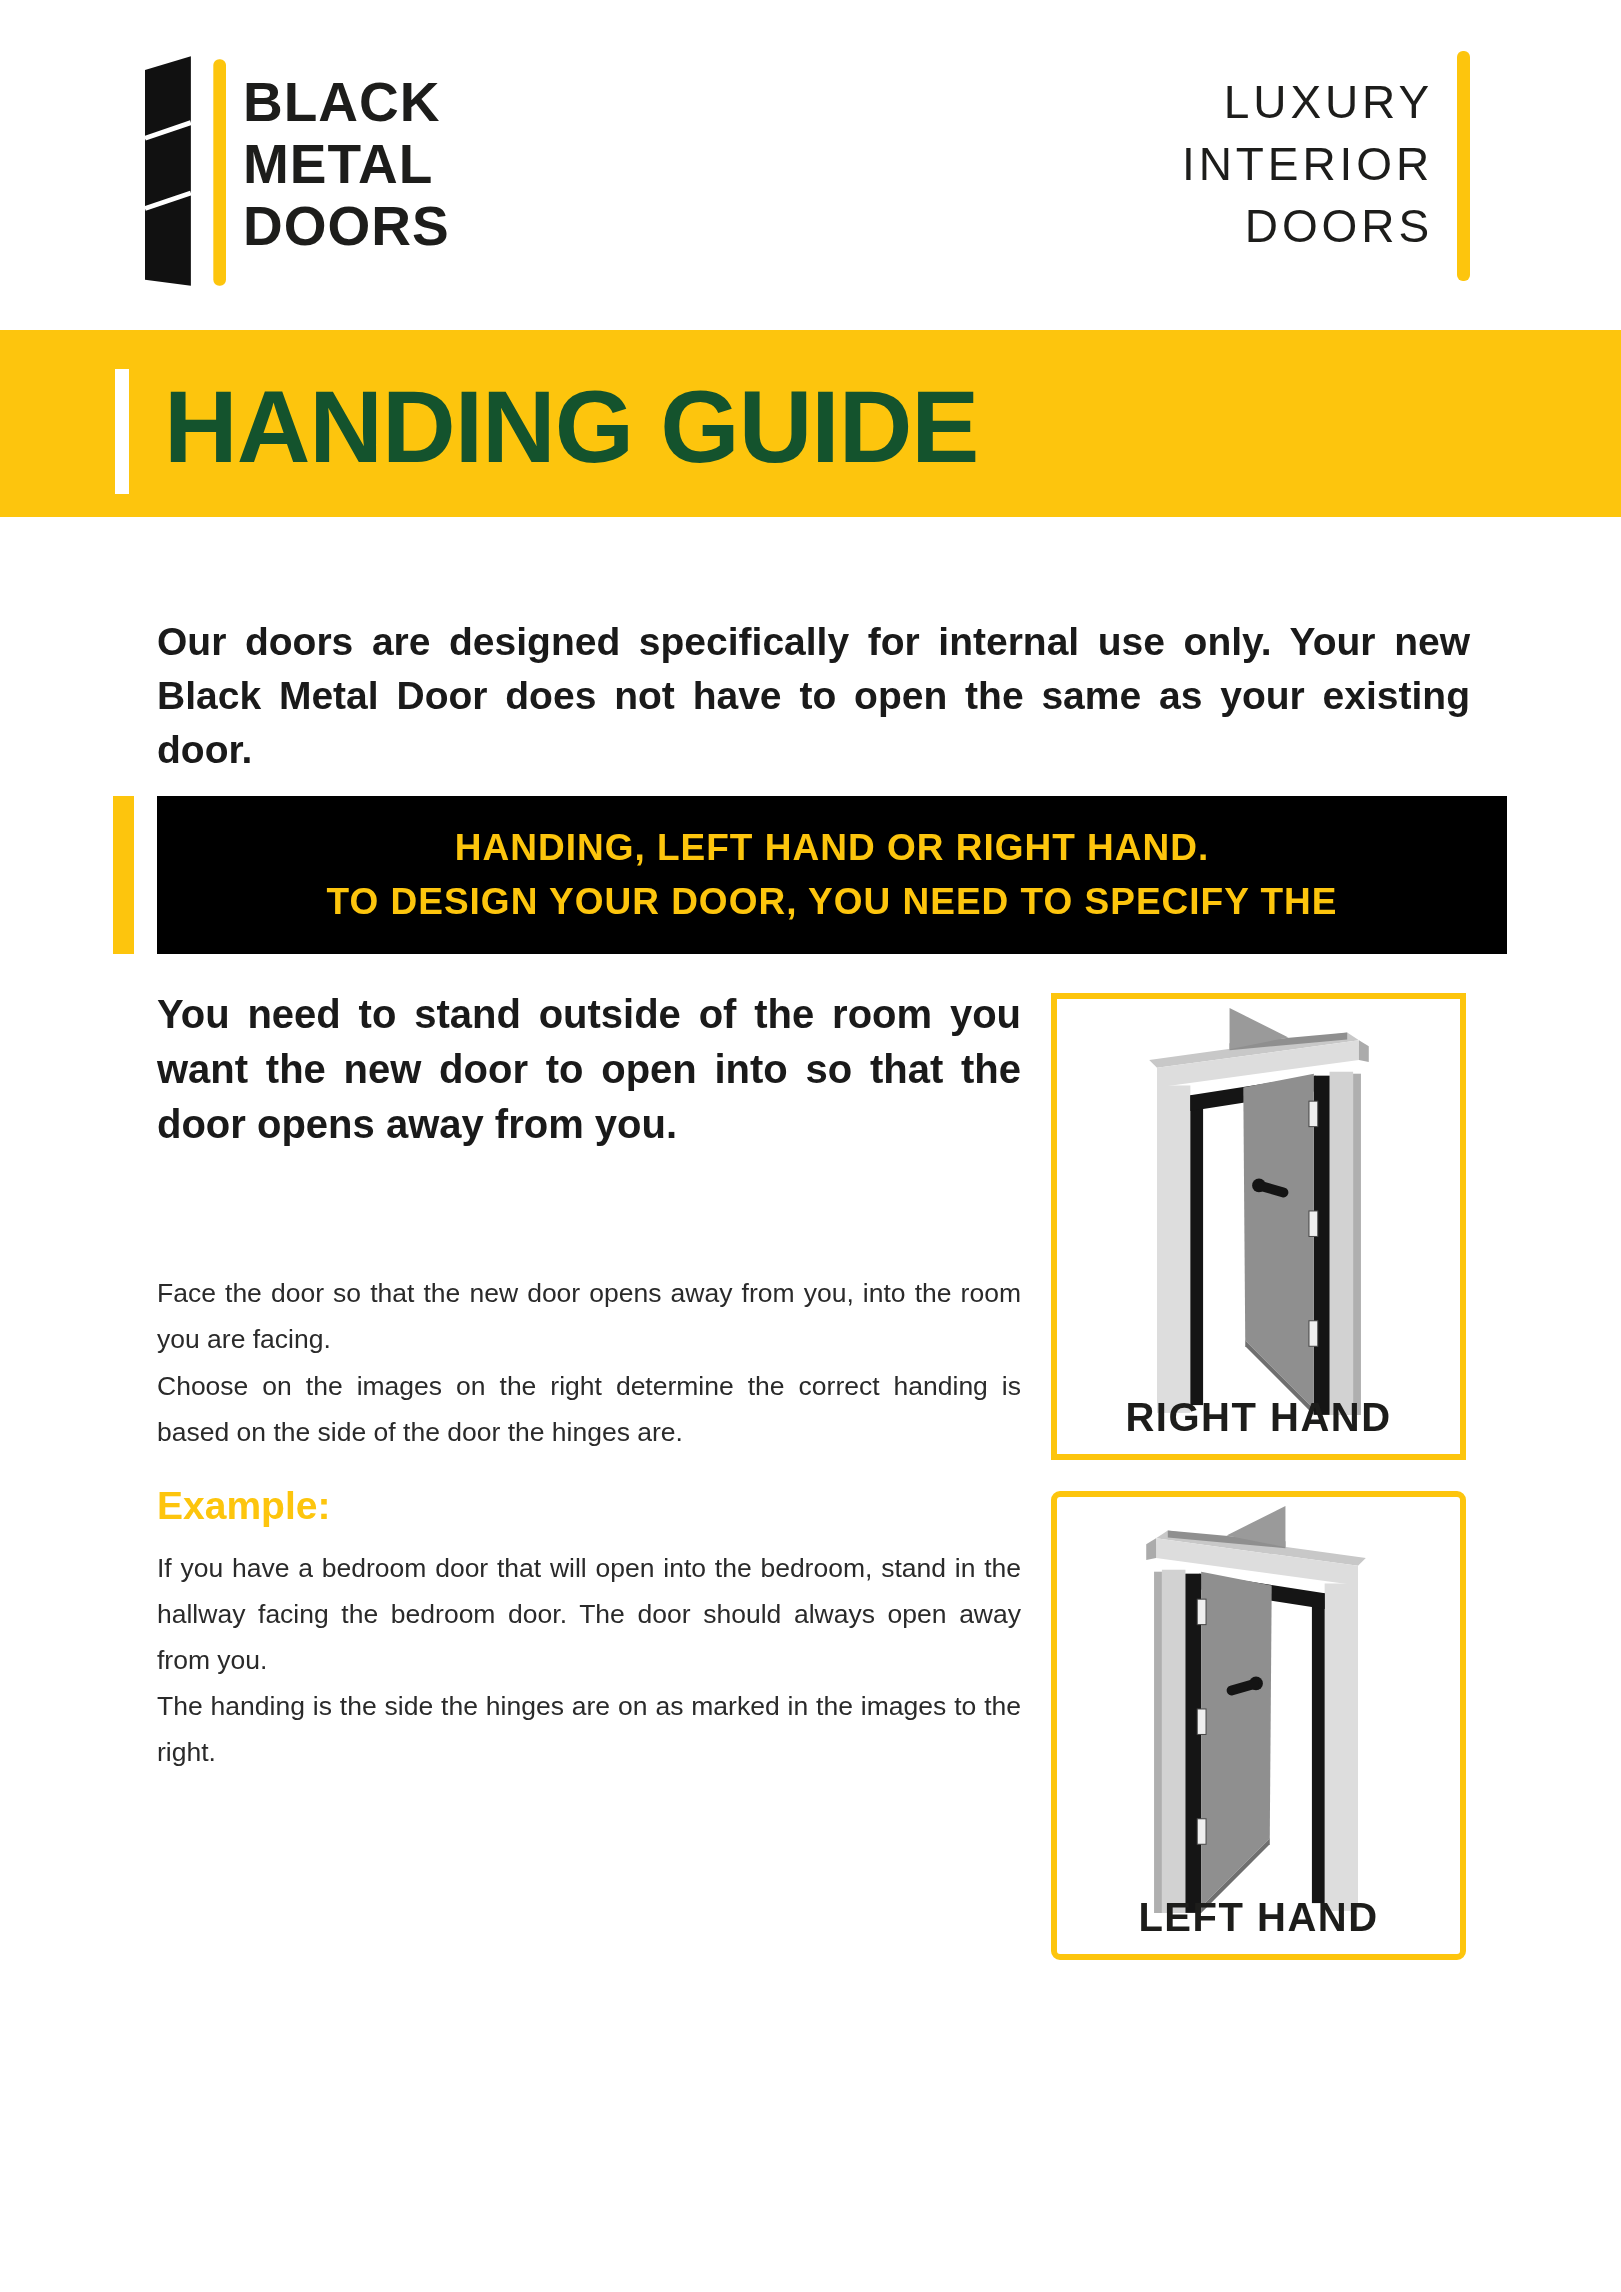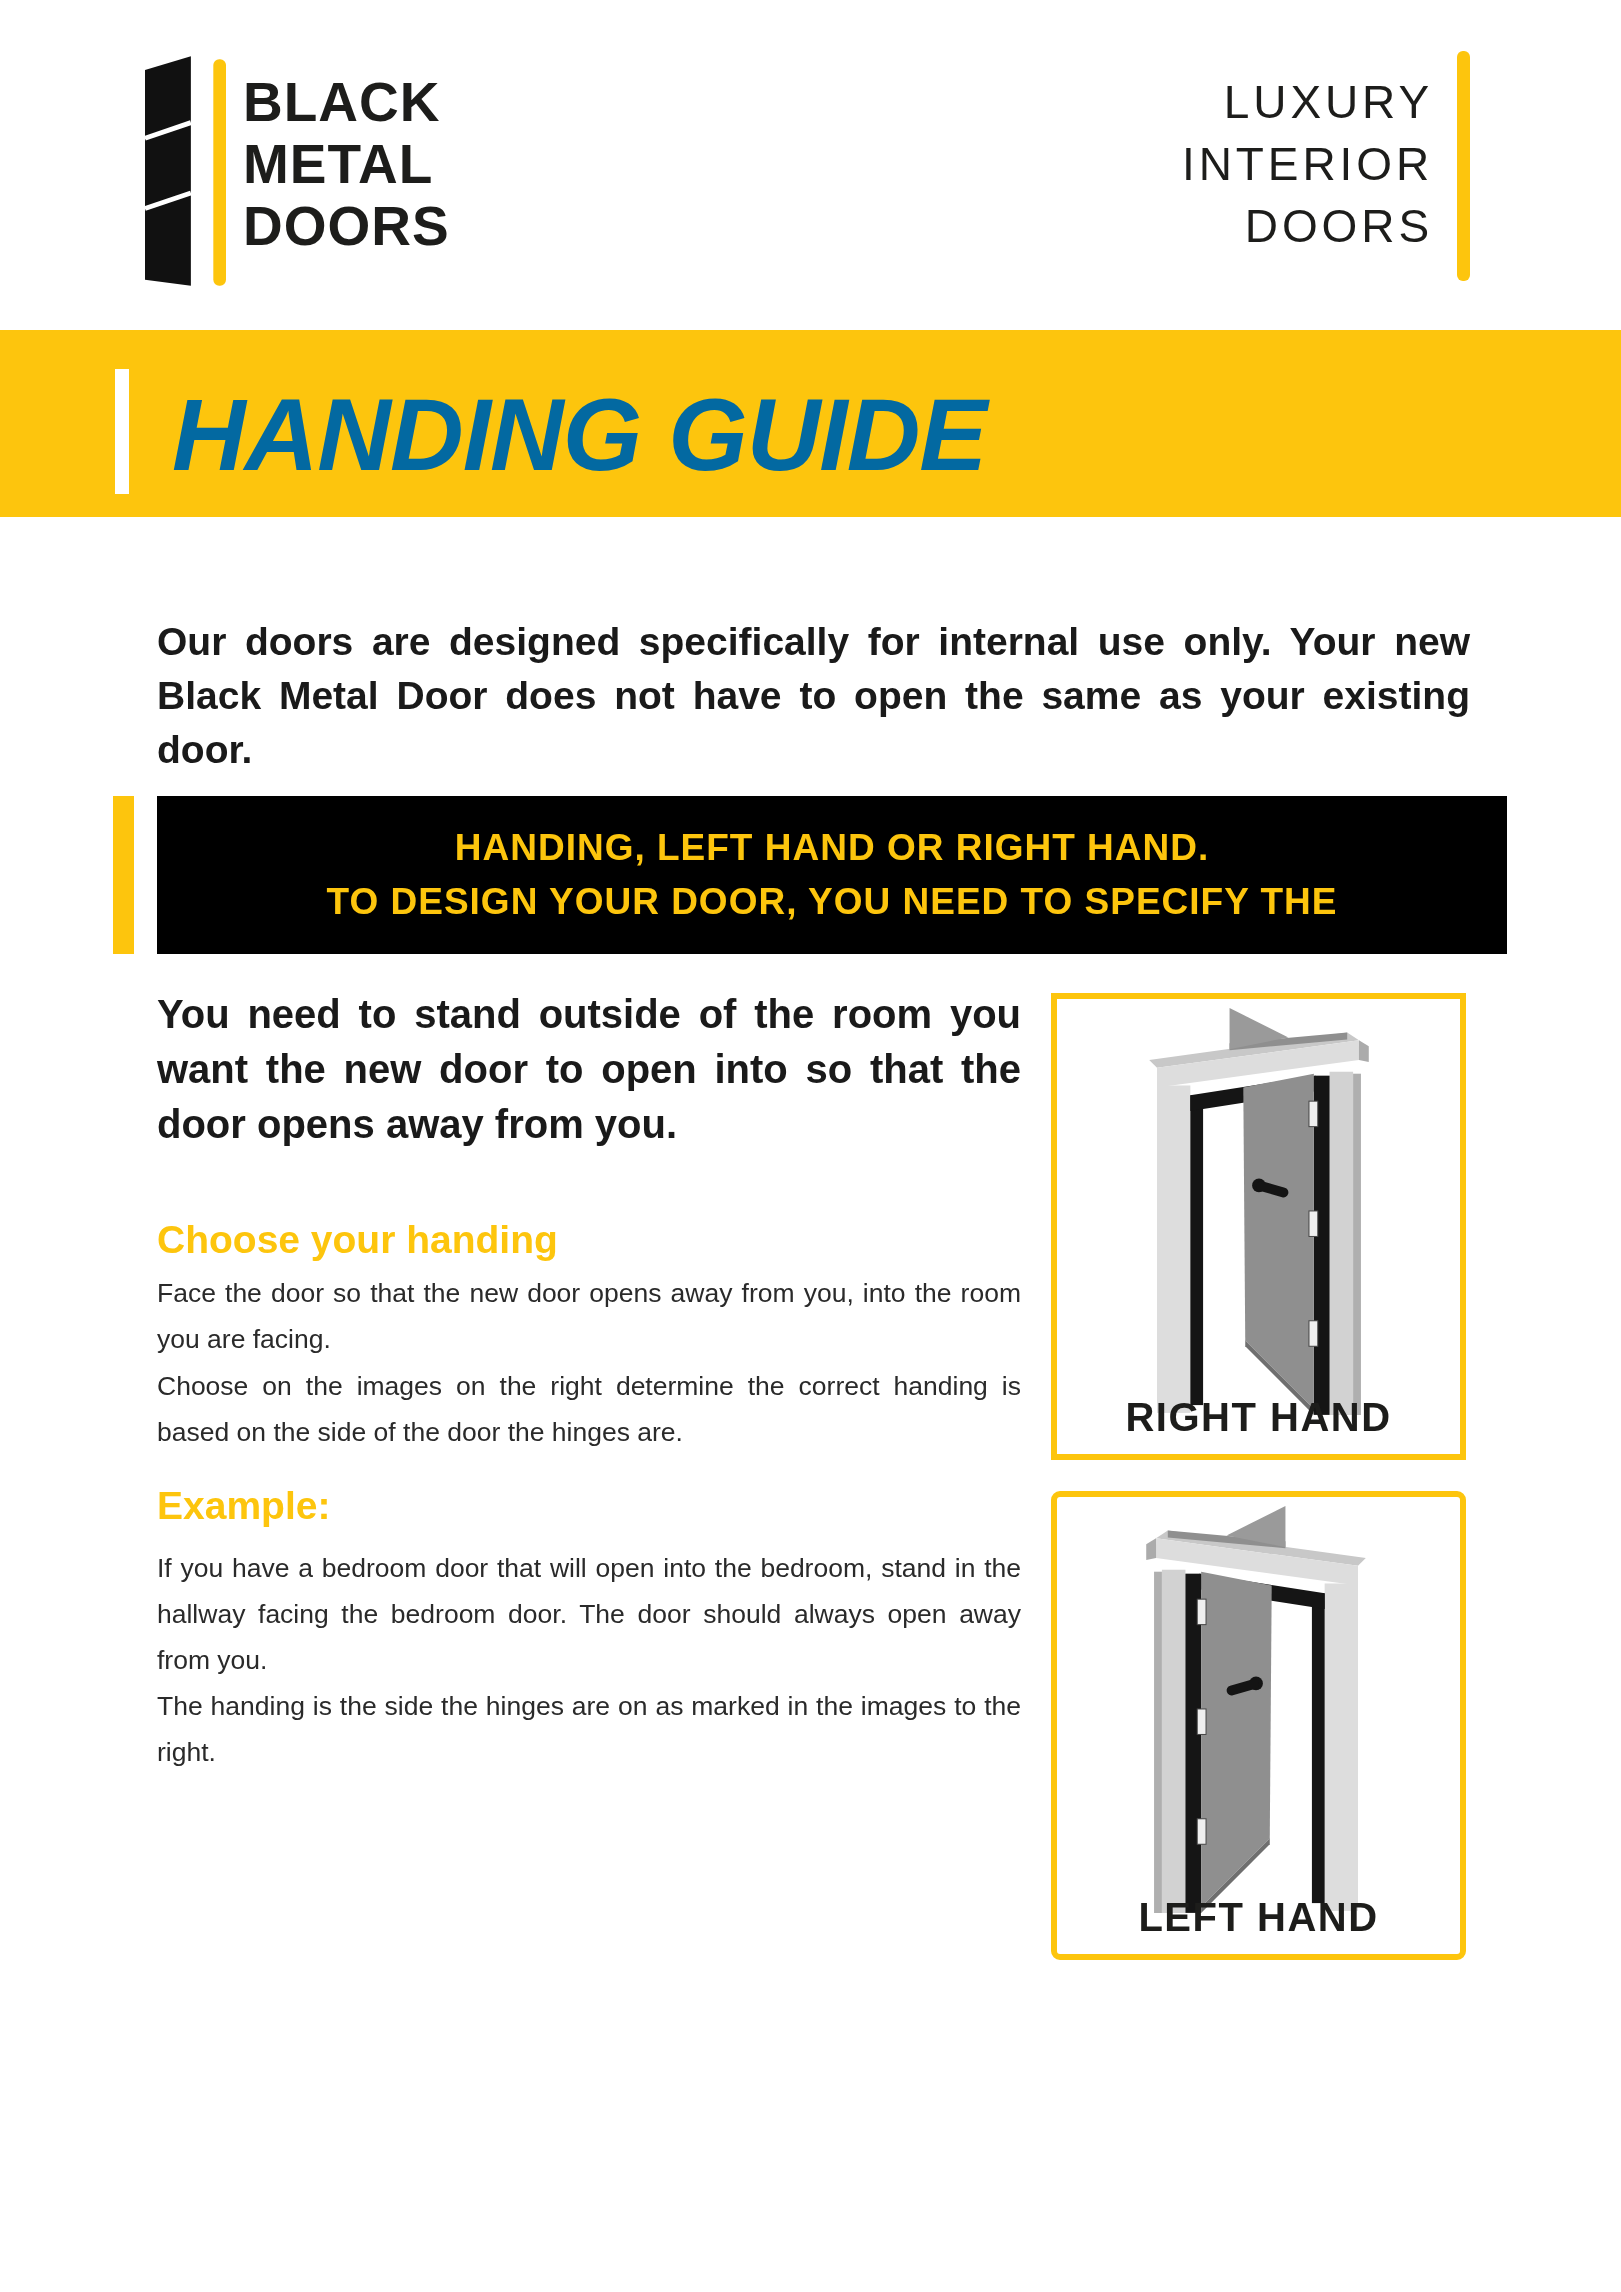--- a/index.html
+++ b/index.html
@@ -11,22 +11,22 @@
   .logo-text{position:absolute;left:243px;top:71px;font-size:55px;line-height:62px;
              font-weight:bold;letter-spacing:1px;color:#1d1d1b;}
   .tagline{position:absolute;right:188px;top:71px;text-align:right;font-size:46px;line-height:62px;
            font-weight:400;letter-spacing:3.9px;color:#1d1d1b;}
   .tagline-bar{position:absolute;left:1457px;top:51px;width:12.7px;height:230px;border-radius:5.9px;
                background:#FDC50D;}
 
   
   .title-band{position:absolute;left:0;top:330px;width:1621px;height:187px;background:#FDC50D;}
   .title-band .white-bar{position:absolute;left:115px;top:39px;width:13.7px;height:125px;background:#ffffff;}
-  .title-band h1{position:absolute;left:160px;top:0;height:100%;margin:12px;display:flex;align-items:center;
-                 font-size:102px;font-weight:bold;letter-spacing:-1px;color:#0369a1;font-style:italic;}
+  .title-band h1{position:absolute;left:160px;top:0;height:100%;margin:4px;display:flex;align-items:center;
+                 font-size:102px;font-weight:bold;letter-spacing:-1px;color:#14532d;}
 
   
   .intro{position:absolute;left:157px;top:576px;width:1313px;font-size:39px;font-weight:bold;
          line-height:54px;text-align:justify;color:#1a1a1a;}
 
   
   .notice-bar{position:absolute;left:113px;top:796px;width:20.6px;height:158px;background:#FDC50D;}
   .notice{position:absolute;left:157px;top:796px;width:1350px;height:158px;background:#000000;
           display:flex;flex-direction:column;justify-content:center;text-align:center;
           color:#FDC50D;font-size:37px;font-weight:bold;line-height:54px;letter-spacing:1px;}
@@ -129,21 +129,20 @@
   <p class="intro">Our doors are designed specifically for internal use only. Your new Black Metal Door does not have to open the same as your existing door.</p>
 
   <div class="notice-bar"></div>
   <div class="notice">
     <div>HANDING, LEFT HAND OR RIGHT HAND.</div>
     <div>TO DESIGN YOUR DOOR, YOU NEED TO SPECIFY THE</div>
   </div>
 
   <h2 class="main-heading">You need to stand outside of the room you want the new door to open into so that the door opens away from you.</h2>
 
-  <h3 class="sub-heading h-choose">Choose your handing</h3>
   <p class="body-para p-1">Face the door so that the new door opens away from you, into the room you are facing.</p>
   <p class="body-para p-2">Choose on the images on the right determine the correct handing is based on the side of the door the hinges are.</p>
 
   <h3 class="sub-heading h-example">Example:</h3>
   <p class="body-para p-3">If you have a bedroom door that will open into the bedroom, stand in the hallway facing the bedroom door. The door should always open away from you.</p>
   <p class="body-para p-4">The handing is the side the hinges are on as marked in the images to the right.</p>
 
   <div class="figure-box box-right">
     <svg width="401" height="412" viewBox="0 0 409 420">
       <use href="#door-figure" xlink:href="#door-figure"></use>

